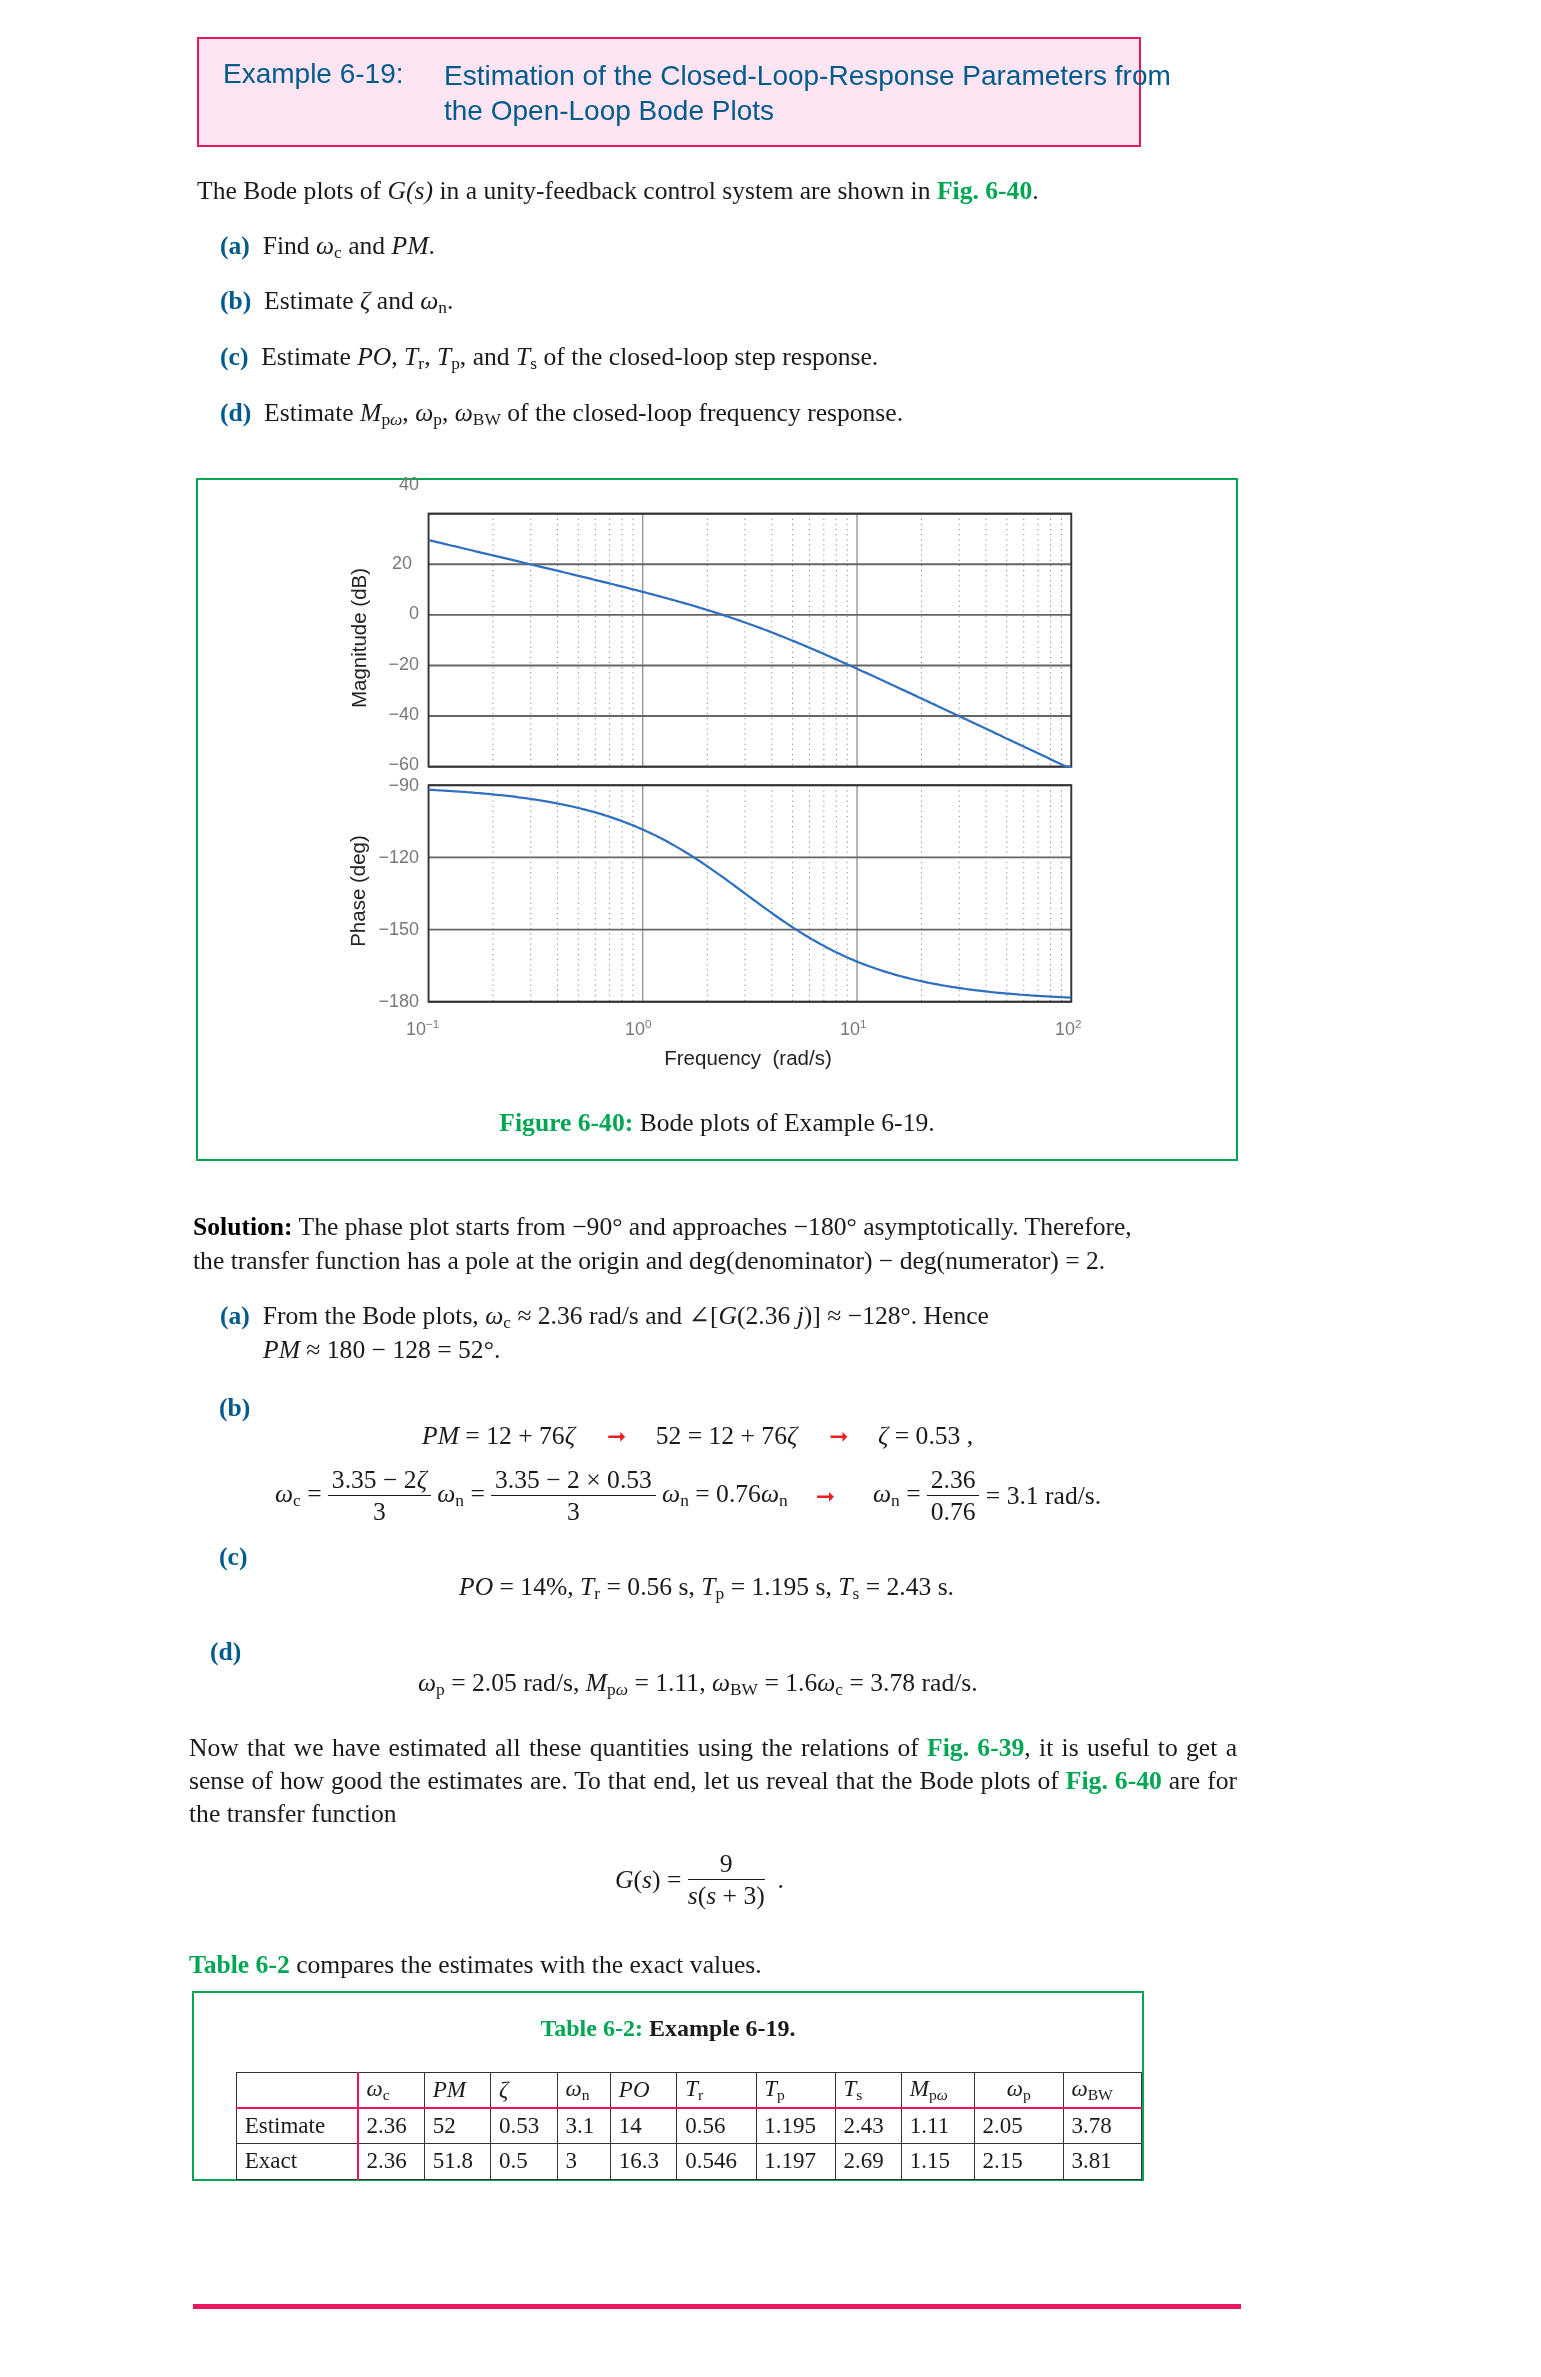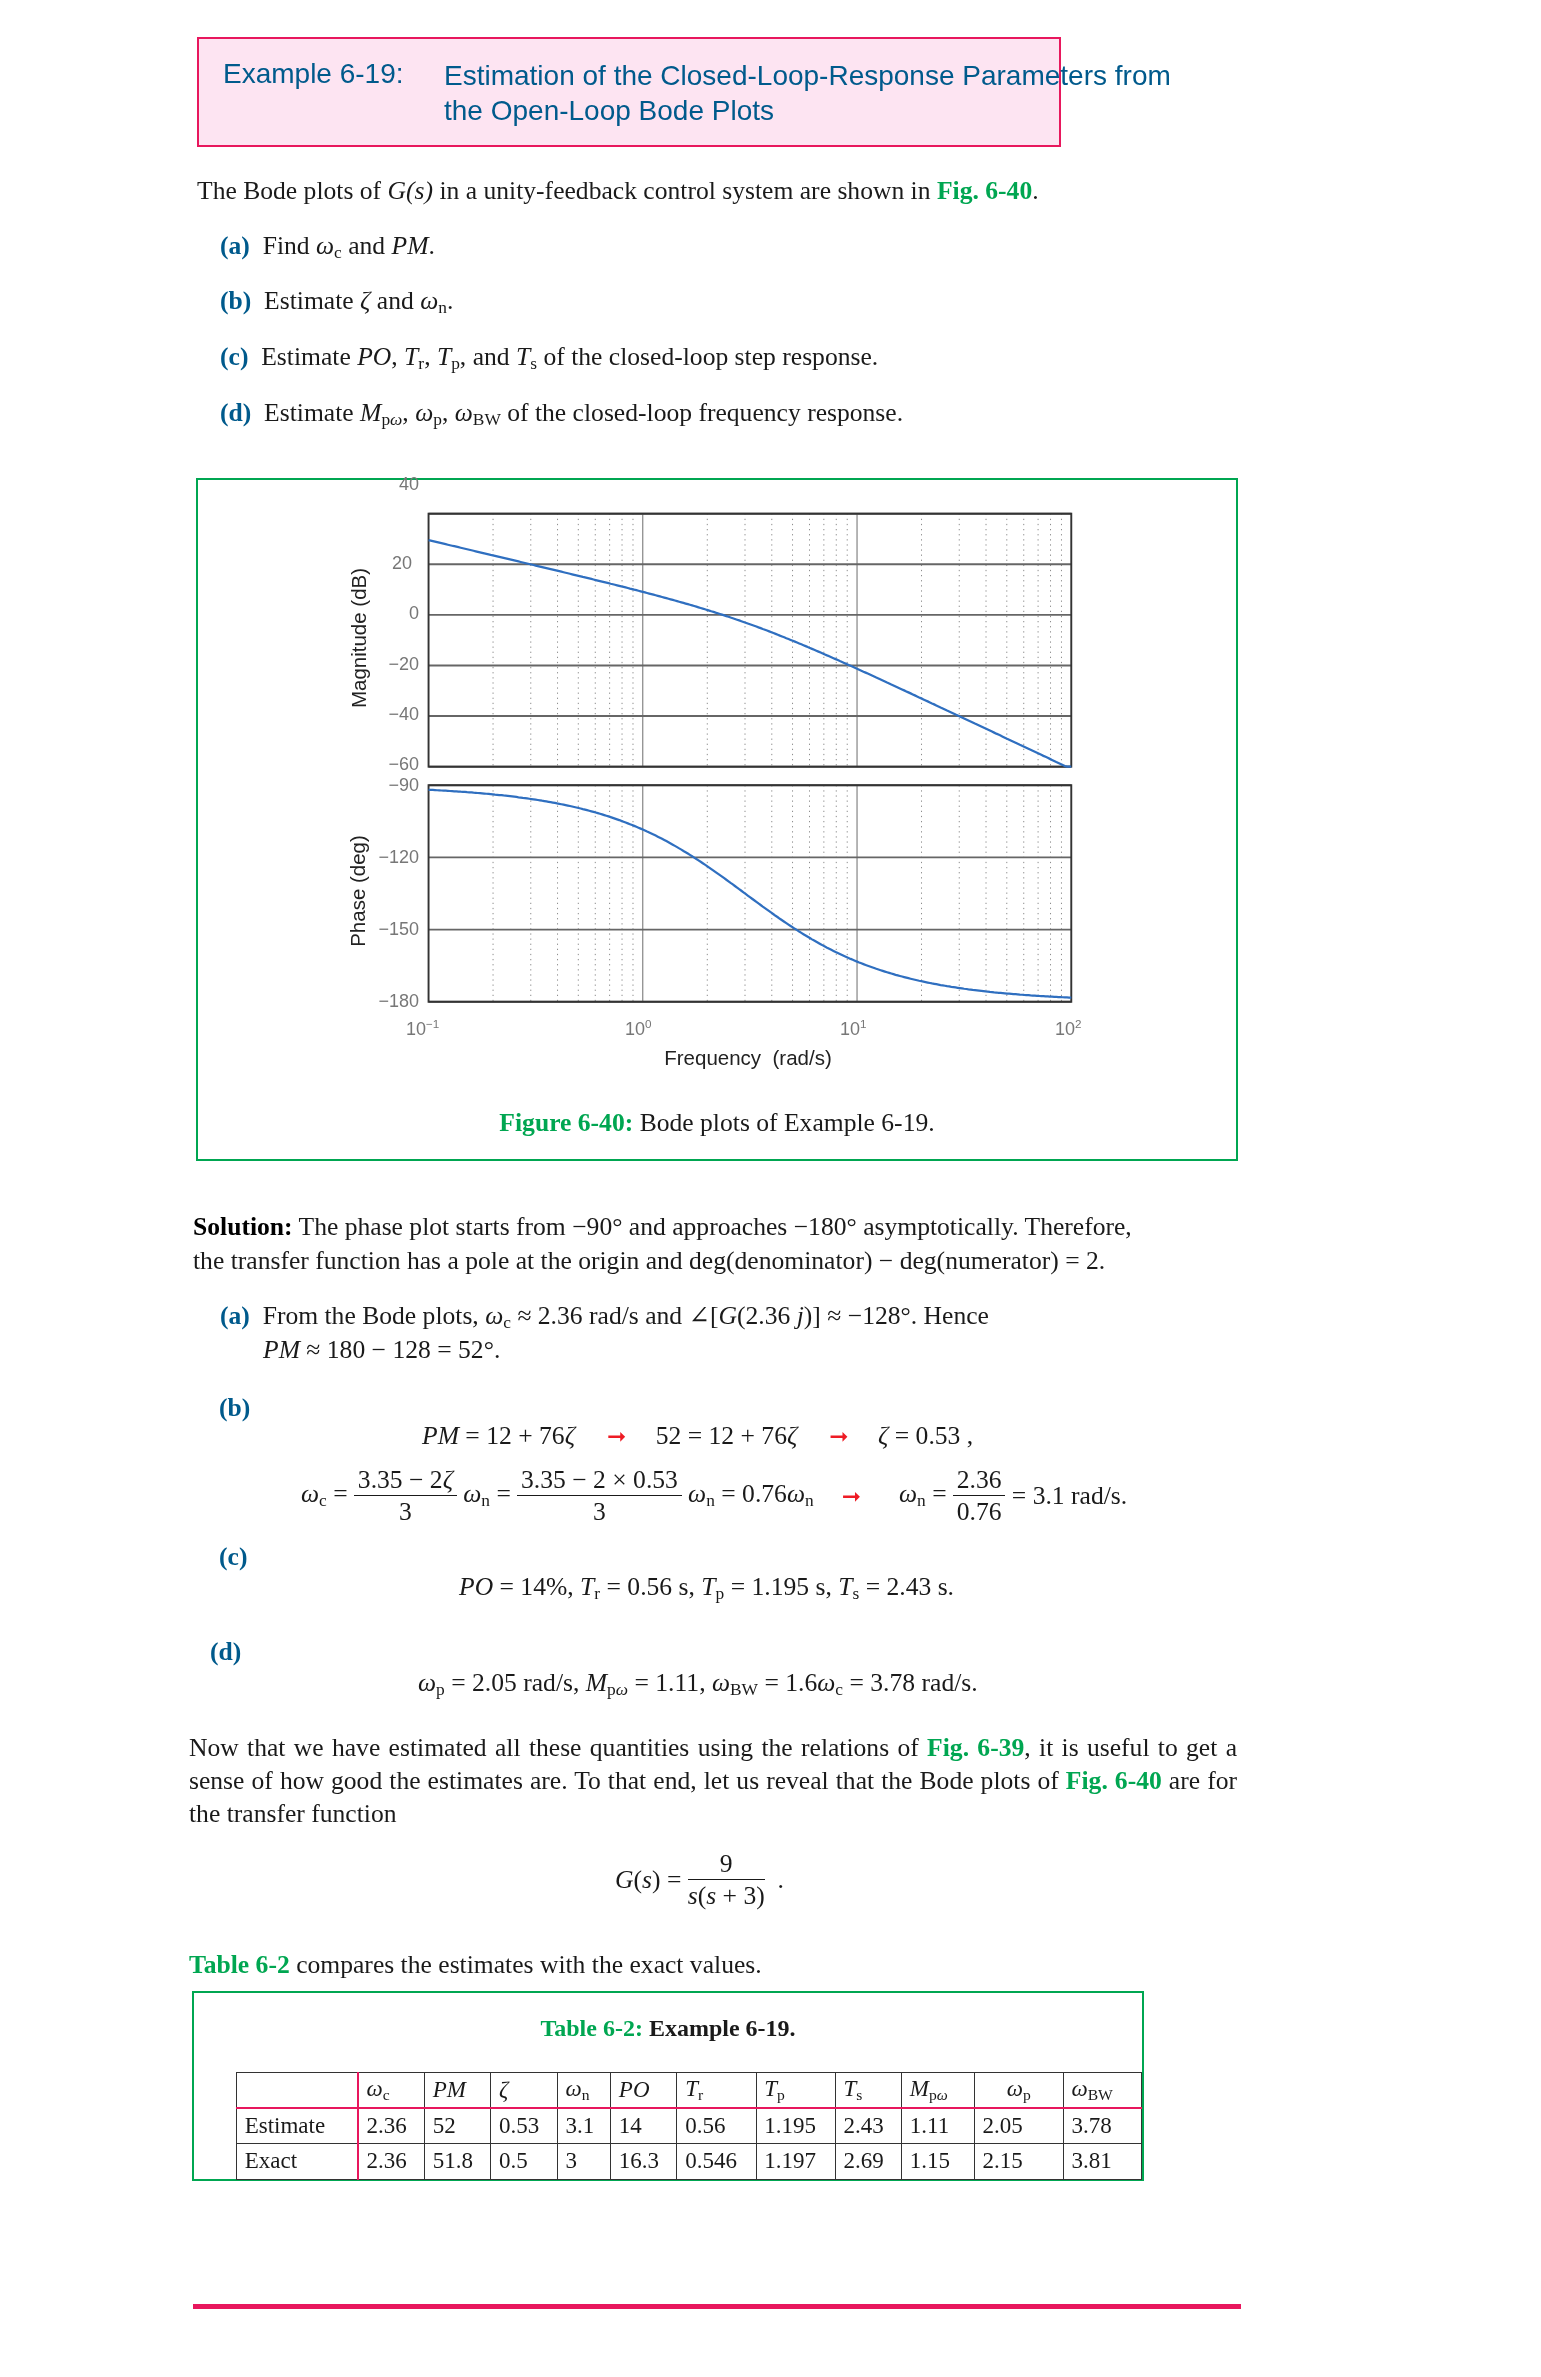--- a/index.html
+++ b/index.html
@@ -6,21 +6,21 @@
   body { width: 1542px; height: 2377px; position: relative; overflow: hidden;
          font-family: "Liberation Serif", "DejaVu Serif", serif; color: #1a1a1a; }
   .abs { position: absolute; }
   .sans { font-family: "Liberation Sans", "DejaVu Sans", sans-serif; }
   .it { font-style: italic; }
   .green { color: #00a651; font-weight: bold; }
   .blue-label { color: #005a8c; font-weight: bold; }
   .pink { color: #000000; font-weight: bold; }
 
   
-  #example-box { left: 197px; top: 37px; width: 864px; height: 110px;
+  #example-box { left: 197px; top: 37px; width: 944px; height: 110px;
                  background: #fde4f2; border: 2.6px solid #e8175d; box-sizing: border-box; }
   #example-box .num { position: absolute; left: 24px; top: 19px; font-size: 28px; color: #005a8c; }
   #example-box .ttl { position: absolute; left: 245px; top: 19px; font-size: 28px; color: #005a8c; line-height: 35px; width: 767px; }
 
   .para { font-size: 25.6px; line-height: 33px; }
   .item { font-size: 25.6px; line-height: 33px; }
   sub { font-size: 0.68em; vertical-align: -0.25em; }
   sup { font-size: 0.65em; }
 
   
@@ -199,21 +199,21 @@
 </div>
 
 <div class="abs eq" style="left:422px; top:1421px; white-space:nowrap;">
   <i>PM</i> = 12 + 76<i>ζ</i>
   <span class="arrow" style="margin:0 23px 0 25.6px;">➞</span>
   52 = 12 + 76<i>ζ</i>
   <span class="arrow" style="margin:0 23px 0 25.6px;">➞</span>
   <i>ζ</i> = 0.53 ,
 </div>
 
-<div class="abs eq" style="left:275px; top:1464px; white-space:nowrap; display:flex; align-items:center;margin-left:26px;">
+<div class="abs eq" style="left:275px; top:1464px; white-space:nowrap; display:flex; align-items:center;">
   <span><i>ω</i><sub>c</sub> =&nbsp;</span>
   <span class="frac">
       <span class="n">3.35 − 2<i>ζ</i></span>
       <span class="d">3</span>
     </span>
   <span>&nbsp;<i>ω</i><sub>n</sub> =&nbsp;</span>
   <span class="frac">
       <span class="n">3.35 − 2 × 0.53</span>
       <span class="d">3</span>
     </span>

